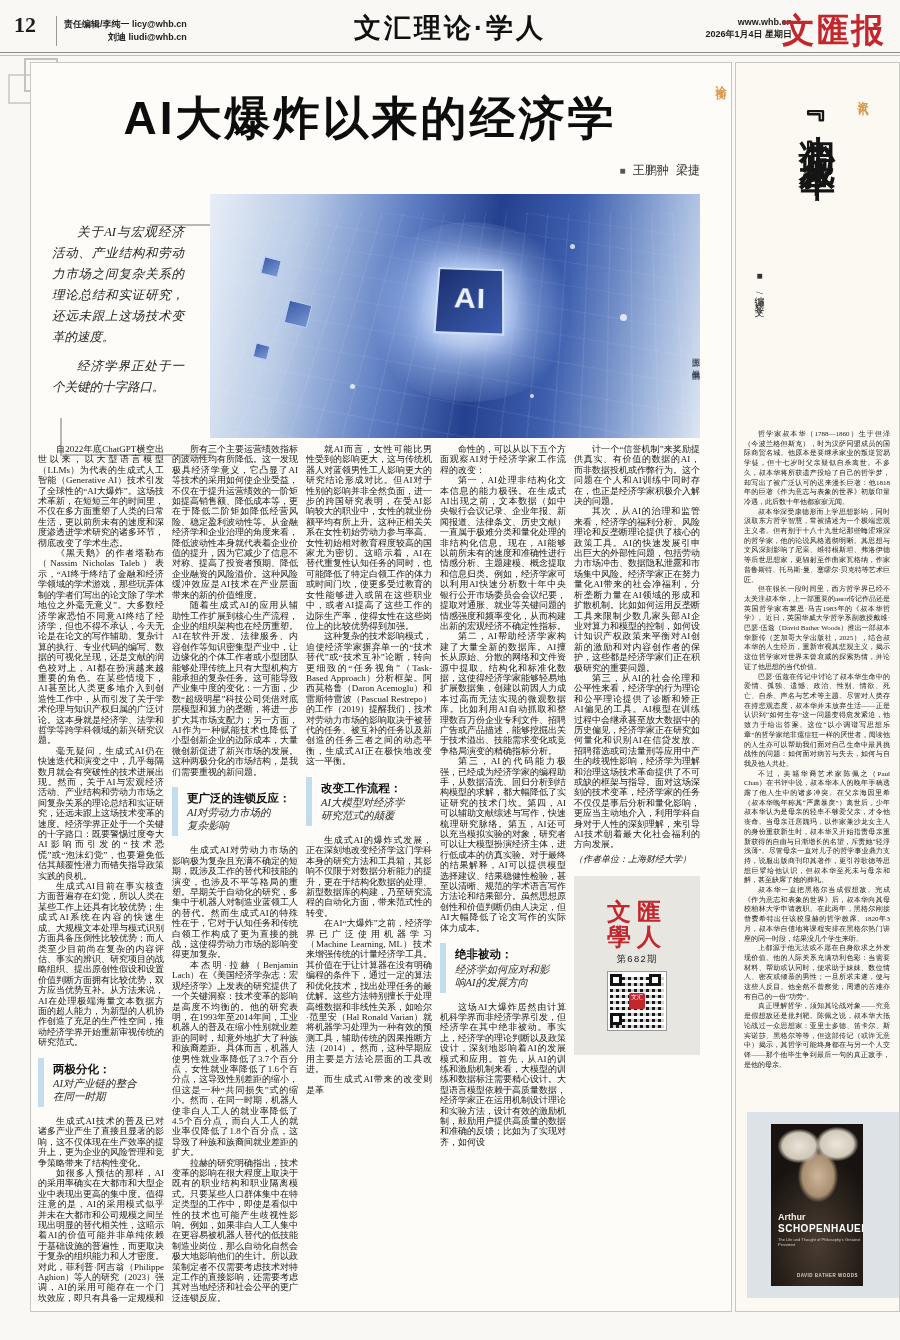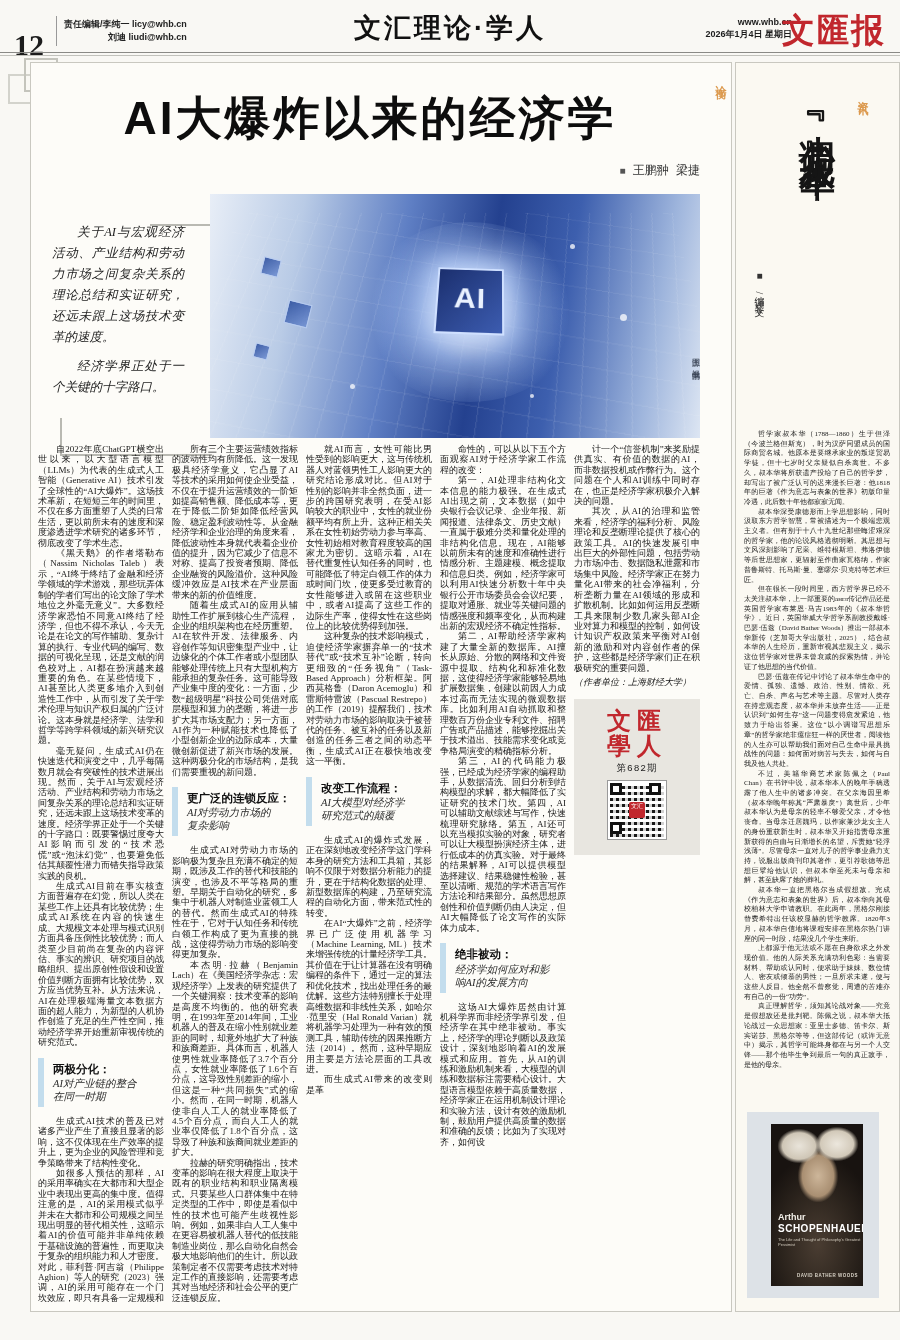--- a/index.html
+++ b/index.html
@@ -1,20 +1,20 @@
 <!DOCTYPE html>
 <html><head>
 <meta charset="utf-8">
 <style>
   html,body{margin:0;padding:0;}
   body{width:900px;height:1340px;position:relative;background:#f9f8f4;color:#1c1c1c;
        font-family:"Liberation Serif","DejaVu Serif",serif;overflow:hidden;}
   .abs{position:absolute;}
   
-  .pageno{left:14px;top:12px;font-size:30px;font-weight:bold;font-family:"Liberation Serif",serif;margin-top:16px;}
+  .pageno{left:14px;top:12px;font-size:22px;font-weight:bold;font-family:"Liberation Serif",serif;}
   .hdr-div{left:56px;top:16px;width:1px;height:30px;background:#999;}
   .editors{left:64px;top:18px;font-size:9px;line-height:13px;color:#222;font-family:"Liberation Sans",sans-serif;font-weight:bold;}
   .section-title{left:0;top:10px;width:900px;text-align:center;font-size:27px;letter-spacing:3px;
        font-family:"Liberation Sans",sans-serif;font-weight:bold;color:#111;}
   .hdr-right{right:108px;top:16px;text-align:right;font-size:9px;line-height:12px;font-family:"Liberation Sans",sans-serif;font-weight:bold;}
   .masthead{right:14px;top:8px;font-size:31px;font-weight:900;color:#c1272d;font-family:"Liberation Serif",serif;
        letter-spacing:2px;transform:scale(1.05,1.1);transform-origin:right top;}
   .hdr-rule{left:0;top:52px;width:900px;border-top:1.5px solid #8a8a86;border-bottom:1px solid #c2c2bc;height:2px;}
   .ornament{left:8px;top:58px;width:52px;height:50px;}
   .ornament .sq{position:absolute;border:2px solid #d3d3cc;background:transparent;}
@@ -50,42 +50,42 @@
         font-family:"Liberation Sans",sans-serif;}
   
   .cols{left:38px;top:444px;width:662px;height:858px;display:flex;gap:8px;}
   .col{width:126px;height:858px;overflow:hidden;text-align:justify;font-size:9px;line-height:10.4px;color:#171717;}
   .col p{margin:0;text-indent:2em;}
   .col .box{margin:10px 0 9px 0;padding:6px 0 4px 9px;border-left:6px solid #c3dded;}
   .col .box-title{display:block;font-family:"Liberation Sans",sans-serif;font-weight:bold;font-size:11.5px;color:#111;margin-bottom:3px;}
   .col .box-sub{font-style:italic;font-size:10.5px;line-height:13px;color:#2b2b2b;}
   .col .author{font-style:italic;text-indent:0;margin-top:4px;}
   
-  .brand-block{margin-top:12px;width:126px;height:156px;background:#e8e6e0;text-align:center;padding-top:10px;box-sizing:border-box;}
+  .brand-block{margin-top:12px;width:126px;height:179px;background:#e8e6e0;text-align:center;padding-top:24px;box-sizing:border-box;}
   .brand-logo{color:#c1272d;font-weight:900;font-size:24px;line-height:25px;letter-spacing:6px;font-family:"Liberation Serif",serif;}
   .brand-issue{font-size:9.5px;margin:5px 0 6px 0;color:#222;letter-spacing:1px;font-family:Liberation Mono, monospace;}
   .qr{width:54px;height:54px;margin:0 auto;position:relative;background:
       repeating-linear-gradient(0deg,#1a1a1a 0 3px,#fff 3px 6px),
       repeating-linear-gradient(90deg,#1a1a1a 0 3px,rgba(255,255,255,.8) 3px 6px);
       background-blend-mode:lighten;border:2px solid #fff;outline:1px solid #999;}
   .qr .f{position:absolute;width:12px;height:12px;border:3px solid #111;background:#fff;box-sizing:border-box;}
   .qr .seal{position:absolute;left:19px;top:19px;width:16px;height:16px;background:#c1272d;border-radius:2px;
       color:#fff;font-size:6px;line-height:8px;font-family:"Liberation Sans",sans-serif;}
   
   .sidebar{left:735px;top:62px;width:163px;height:1248px;border:1px solid #c9c8c0;background:#fbf9f2;}
   .tag-zixun{left:856px;top:92px;width:14px;font-size:11px;color:#dc9a4f;writing-mode:vertical-rl;letter-spacing:3px;
       font-family:"Liberation Sans",sans-serif;font-weight:bold;}
   .sb-title{left:795px;top:100px;height:420px;writing-mode:vertical-rl;font-size:36px;font-weight:bold;
       font-family:"Liberation Serif",serif;color:#151515;letter-spacing:6px;line-height:44px;}
   .sb-byline{left:752px;top:270px;height:200px;writing-mode:vertical-rl;font-size:10px;color:#333;letter-spacing:2px;}
   .sb-body{left:744px;top:430px;width:146px;height:672px;overflow:hidden;font-size:7px;line-height:9.7px;
       text-align:justify;color:#1b1b1b;}
   .sb-body p{margin:0;text-indent:2em;}
   
-  .book-panel{left:747px;top:1112px;width:132px;height:186px;background:#dde2e7;}
+  .book-panel{left:747px;top:1112px;width:152px;height:186px;background:#dde2e7;}
   .book{position:absolute;left:24px;top:12px;width:92px;height:162px;overflow:hidden;
       background:
         radial-gradient(ellipse 30px 24px at 28px 22px,#e9e4da 0%,#cfc6b6 55%,rgba(80,60,40,0) 72%),
         radial-gradient(ellipse 30px 24px at 66px 20px,#ece7dd 0%,#d2c9b9 55%,rgba(80,60,40,0) 72%),
         radial-gradient(ellipse 26px 34px at 47px 52px,#cdb69a 0%,#a98f72 60%,rgba(60,45,30,0) 78%),
         radial-gradient(ellipse 60px 90px at 47px 120px,#4a3d32 0%,#2c241d 60%,#181310 100%),
         linear-gradient(180deg,#6b5c4c 0%,#3a3029 55%,#15100d 100%);}
   .book .t1{position:absolute;left:7px;top:88px;color:#f2efe8;font-size:9px;font-family:"Liberation Sans",sans-serif;font-weight:bold;}
   .book .t2{position:absolute;left:7px;top:99px;color:#fff;font-size:10px;letter-spacing:.5px;font-family:"Liberation Sans",sans-serif;font-weight:900;}
   .book .t3{position:absolute;left:7px;top:113px;color:#cfc8bb;font-size:4px;font-family:"Liberation Sans",sans-serif;}
@@ -187,20 +187,21 @@
       <div class="box">
         <span class="box-title">绝非被动：</span>
         <div class="box-sub">经济学如何应对和影</div>
         <div class="box-sub">响AI的发展方向</div>
       </div>
       <p>这场AI大爆炸居然由计算机科学界而非经济学界引发，但经济学在其中绝非被动。事实上，经济学的理论判断以及政策设计，深刻地影响着AI的发展模式和应用。首先，从AI的训练和激励机制来看，大模型的训练和数据标注需要精心设计。大型语言模型依赖于高质量数据，经济学家正在运用机制设计理论和实验方法，设计有效的激励机制，鼓励用户提供高质量的数据和准确的反馈；比如为了实现对齐，如何设</p>
     </div>
   <div class="col">
       <p>计一个“信誉机制”来奖励提供真实、有价值的数据的AI，而非数据投机或作弊行为。这个问题在个人和AI训练中同时存在，也正是经济学家积极介入解决的问题。</p>
       <p>其次，从AI的治理和监管来看，经济学的福利分析、风险理论和反垄断理论提供了核心的政策工具。AI的快速发展引申出巨大的外部性问题，包括劳动力市场冲击、数据隐私泄露和市场集中风险。经济学家正在努力量化AI带来的社会净福利，分析垄断力量在AI领域的形成和扩散机制。比如如何运用反垄断工具来限制少数几家头部AI企业对算力和模型的控制，如何设计知识产权政策来平衡对AI创新的激励和对内容创作者的保护，这些都是经济学家们正在积极研究的重要问题。</p>
+      <p>第三，从AI的社会伦理和公平性来看，经济学的行为理论和公平理论提供了诊断和矫正AI偏见的工具。AI模型在训练过程中会继承甚至放大数据中的历史偏见，经济学家正在研究如何量化和识别AI在信贷发放、招聘筛选或司法量刑等应用中产生的歧视性影响，经济学为理解和治理这场技术革命提供了不可或缺的框架与指导。面对这场深刻的技术变革，经济学家的任务不仅仅是事后分析和量化影响，更应当主动地介入，利用学科自身对于人性的深刻理解，来引导AI技术朝着最大化社会福利的方向发展。</p>
       <p class="author">（作者单位：上海财经大学）</p>
       <div class="brand-block">
         <div class="brand-logo">文匯</div>
         <div class="brand-logo">學人</div>
         <div class="brand-issue">第682期</div>
         <div class="qr">
           <span class="f" style="left: 0px; top: 0px;"></span>
           <span class="f" style="left: 39px; top: 0px;"></span>
           <span class="f" style="left: 0px; top: 39px;"></span>
           <span class="seal">文汇</span>

